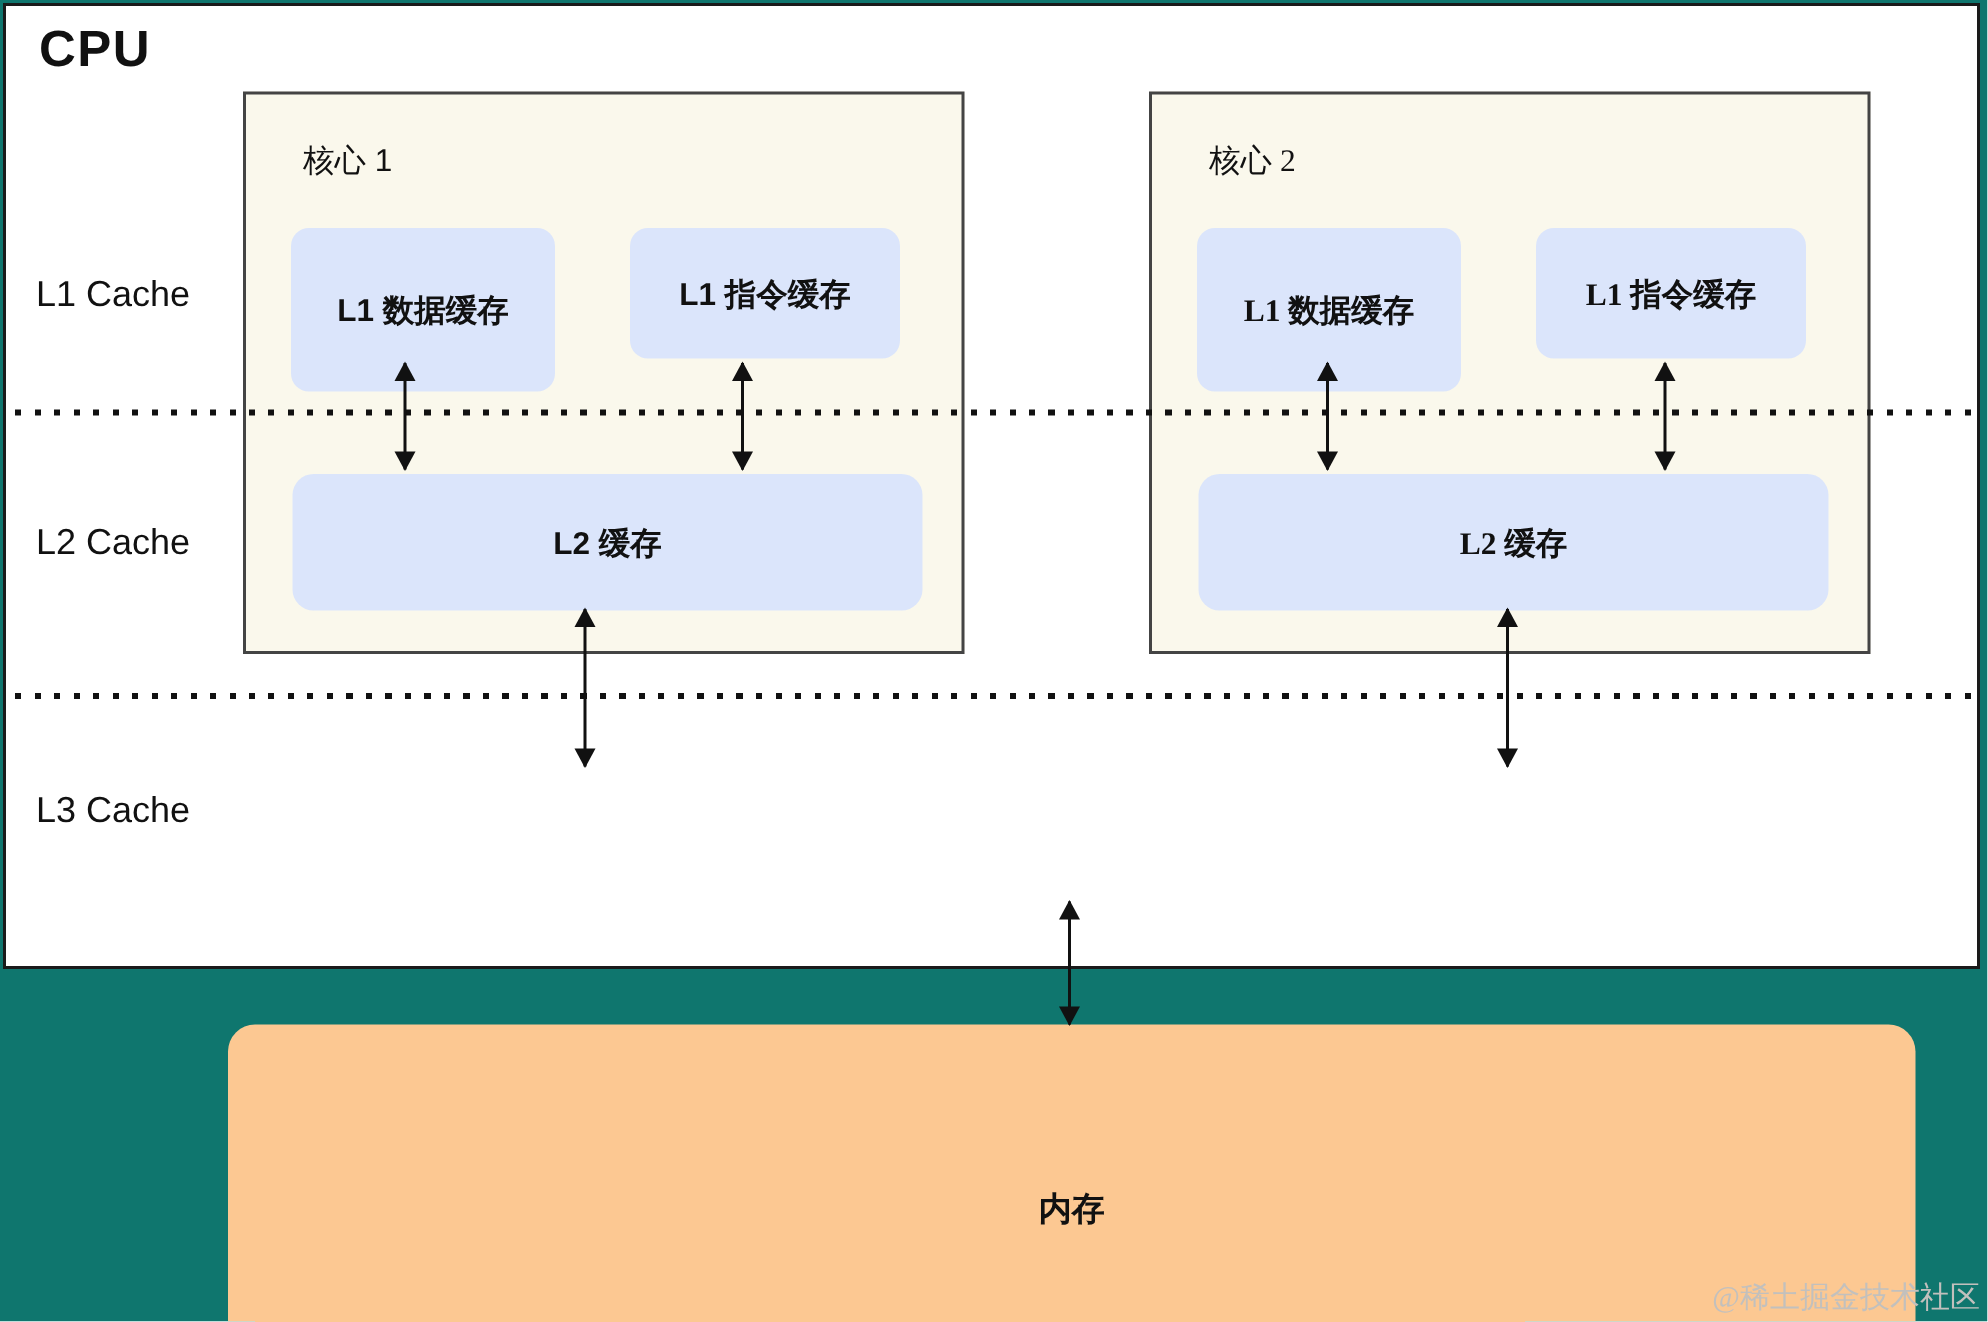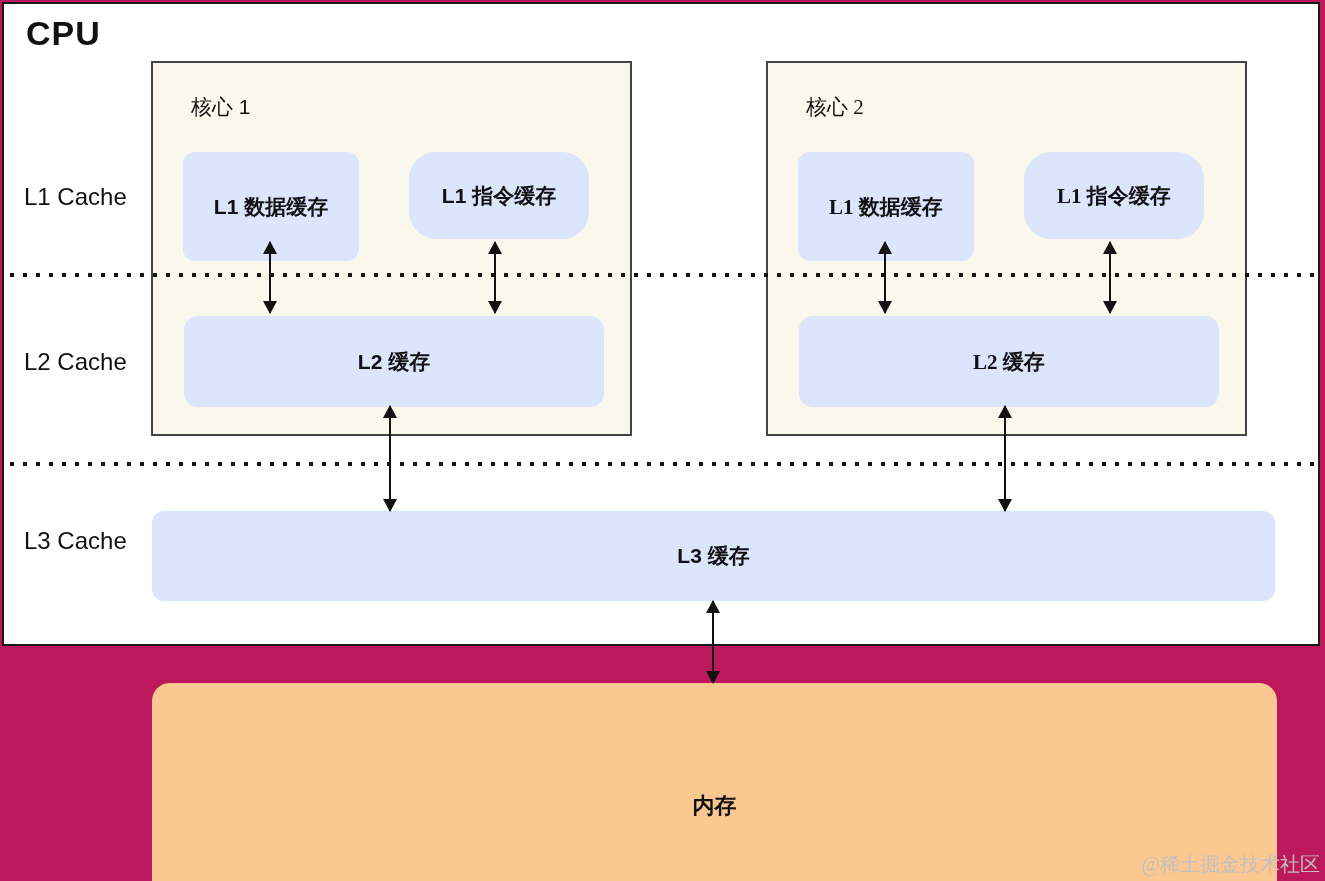--- a/index.html
+++ b/index.html
@@ -1,20 +1,20 @@
 <!DOCTYPE html>
 <html style="--core-bg: #faf8ec; --cache-bg: #dbe5fb; --memory-bg: #fcc892; --border-dark: #1a1a1a; --core-border: #444444; --watermark: #c2c0bd;"><head>
 <meta charset="utf-8">
 <style>
   html, body { margin: 0; padding: 0; background: #fff; }
   .stage {
     position: relative;
     width: 1325px;
     height: 881px;
-    background: #be185d;
+    background: #0f766e;
     font-family: "Liberation Sans", "DejaVu Sans", sans-serif;
     color: #111;
     overflow: hidden;
   }
   .cpu-box {
     position: absolute;
     left: 2px; top: 2px;
     width: 1318px; height: 644px;
     border: 2px solid var(--border-dark, #1a1a1a);
     box-sizing: border-box;
@@ -38,41 +38,41 @@
   .label-l3 { top: 527px; }
 
   .core {
     position: absolute;
     top: 61px;
     width: 481px; height: 375px;
     background: var(--core-bg, #faf8ec);
     border: 2px solid var(--core-border, #444);
     box-sizing: border-box;
   }
-  .core1 { left: 151px; }
+  .core1 { left: 162px; }
   .core2 { left: 766px; font-family: Liberation Serif, serif; }
   .core-title {
     position: absolute;
     left: 38px; top: 30px;
     font-size: 21px;
     color: #111;
   }
   .cache {
     position: absolute;
     background: var(--cache-bg, #dbe5fb);
     border-radius: 12px;
     display: flex;
     align-items: center;
     justify-content: center;
     font-weight: bold;
     font-size: 21px;
     color: #111;
   }
   .l1d { left: 30px; top: 89px; width: 176px; height: 109px; }
-  .l1i { left: 256px; top: 89px; width: 180px; height: 87px; border-radius: 27px; }
+  .l1i { left: 256px; top: 89px; width: 180px; height: 87px; }
   .l2  { left: 31px; top: 253px; width: 420px; height: 91px; border-radius: 14px; }
 
   .l3-box {
     position: absolute;
     left: 152px; top: 511px;
     width: 1123px; height: 90px;
     background: var(--cache-bg, #dbe5fb);
     border-radius: 12px;
     display: flex;
     align-items: center;
@@ -152,21 +152,20 @@
   <div class="core core2">
     <div class="core-title">核心 2</div>
     <div class="cache l1d">L1 数据缓存</div>
     <div class="cache l1i">L1 指令缓存</div>
     <div class="cache l2">L2 缓存</div>
   </div>
 
   <div class="dotted d1"></div>
   <div class="dotted d2"></div>
 
-  <div class="l3-box">L3 缓存</div>
   <div class="memory-box">内存</div>
 
   <div class="arrow" style="left:269px; top:242px; height:71px;"></div>
   <div class="arrow" style="left:494px; top:242px; height:71px;"></div>
   <div class="arrow" style="left:884px; top:242px; height:71px;"></div>
   <div class="arrow" style="left:1109px; top:242px; height:71px;"></div>
   <div class="arrow" style="left:389px; top:406px; height:105px;"></div>
   <div class="arrow" style="left:1004px; top:406px; height:105px;"></div>
   <div class="arrow" style="left:712px; top:601px; height:82px;"></div>
 

